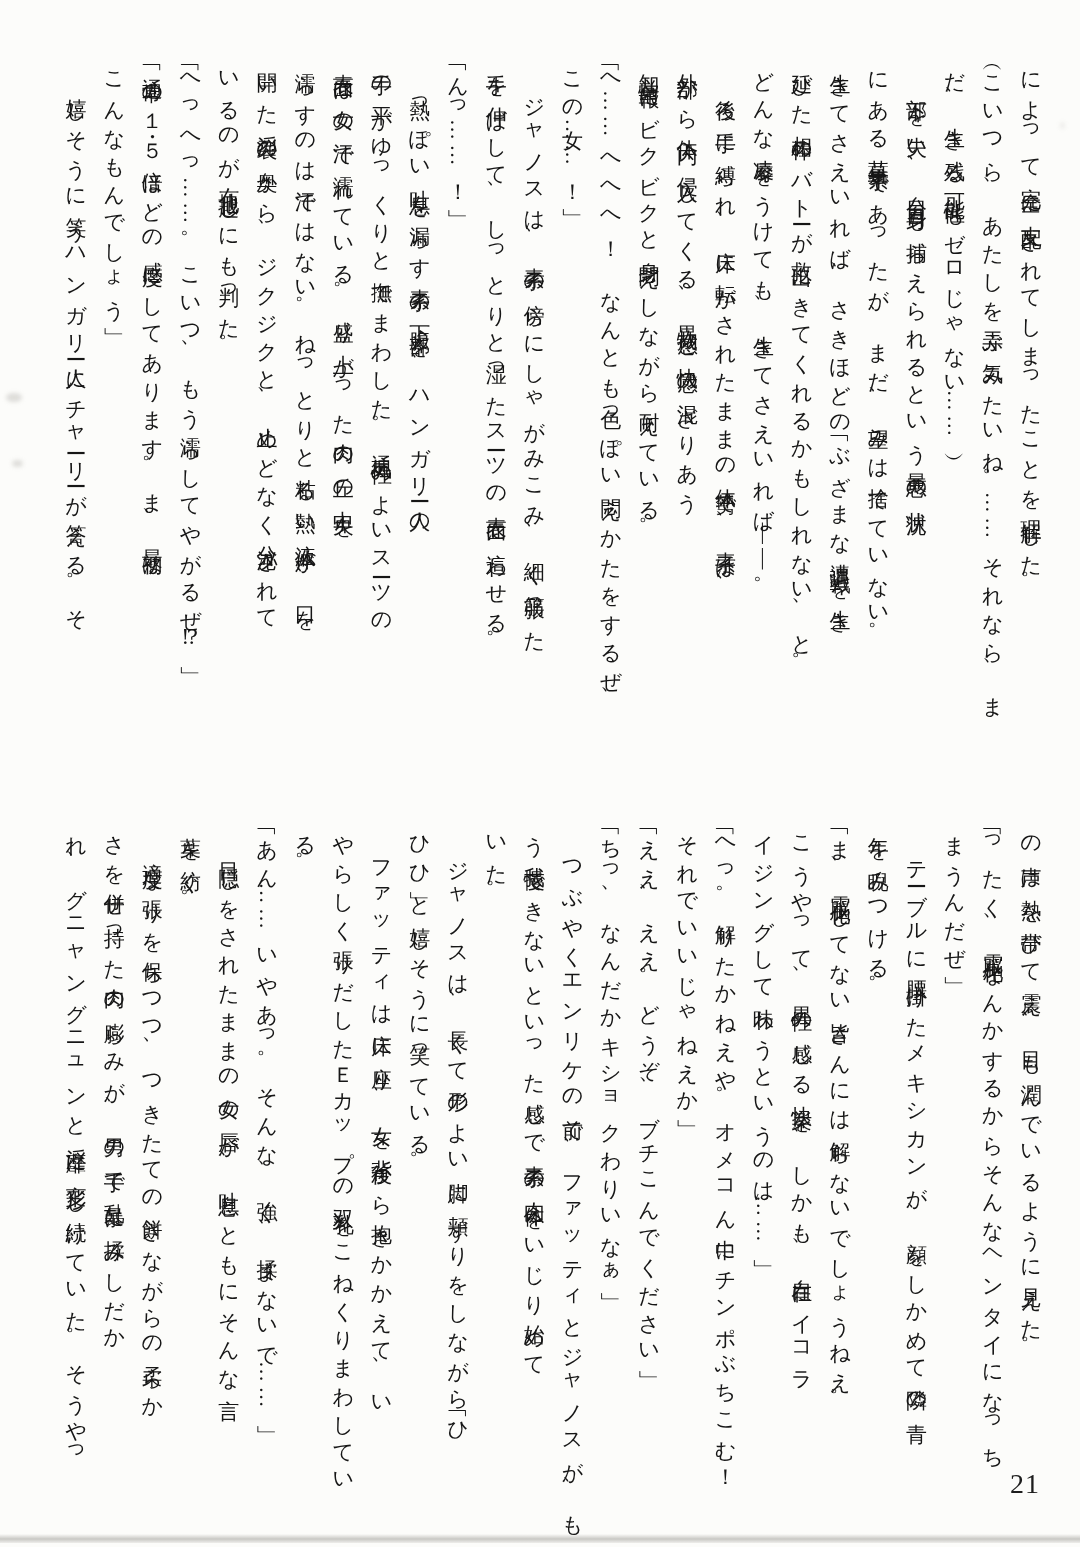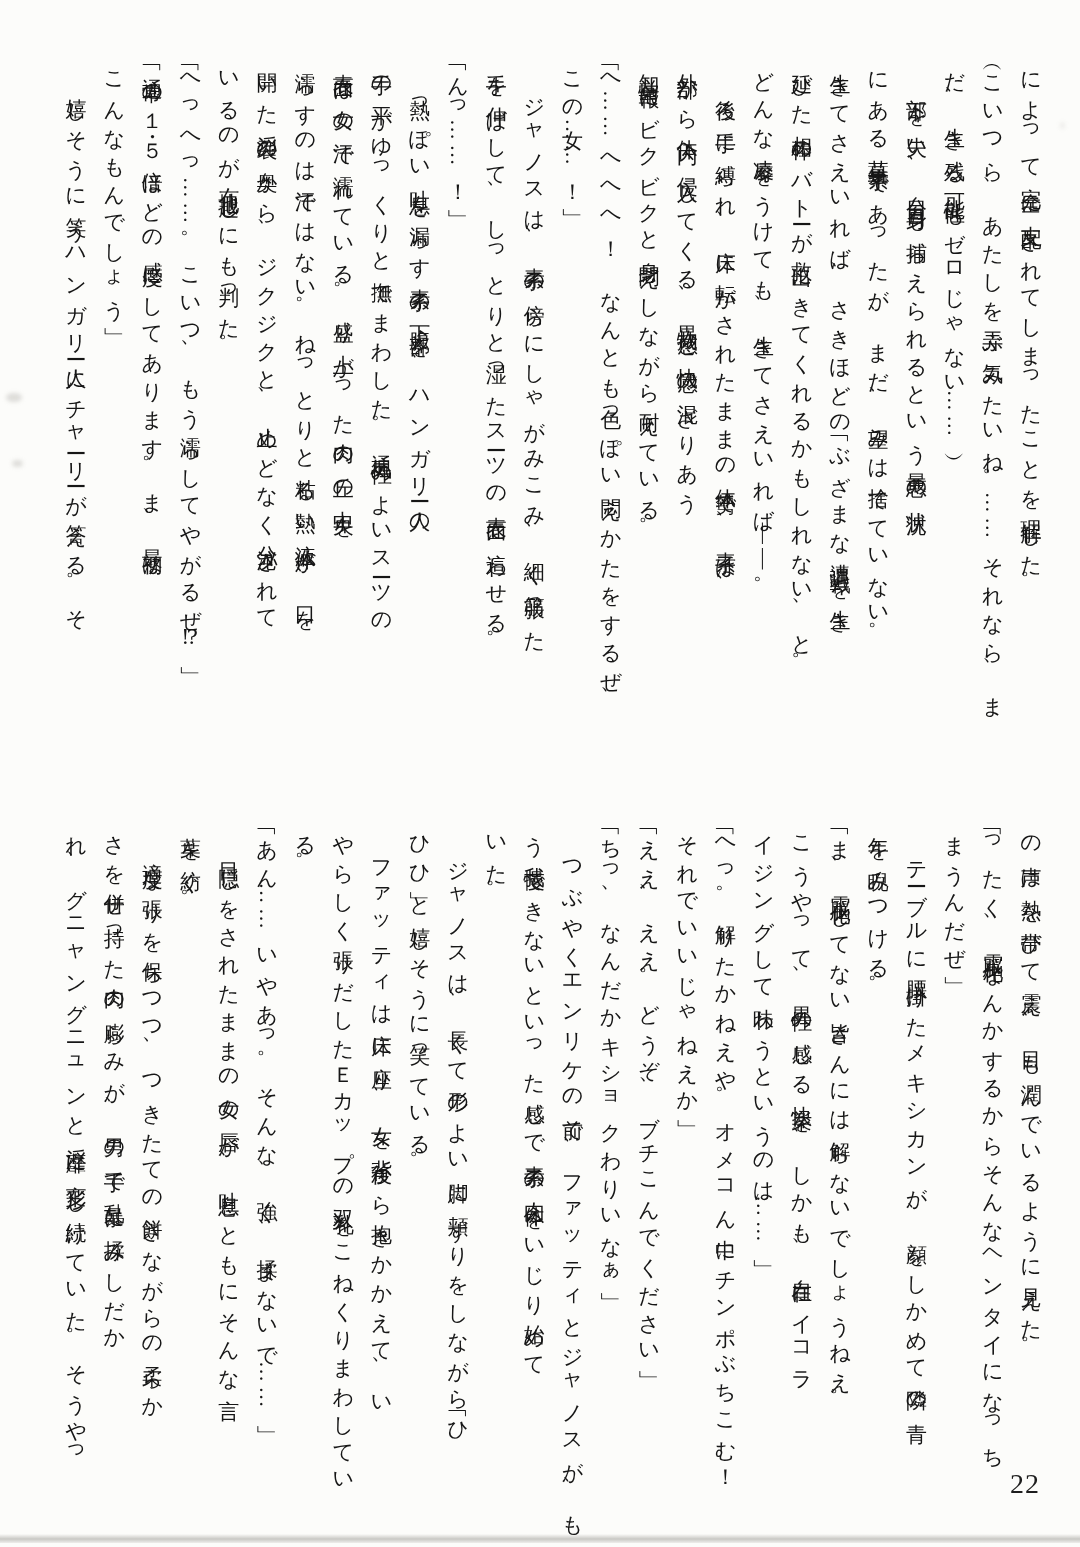--- a/index.html
+++ b/index.html
@@ -122,20 +122,20 @@
     <p>やらしく張りだしたＥカップの双乳をこねくりまわしてい</p>
     <p>る。</p>
     <p>「あん……いやあっ。そんな、強く、揉まないで……」</p>
     <p>　目隠しをされたままの女の唇が、吐息とともにそんな言</p>
     <p>葉を紡ぐ。</p>
     <p>　適度な張りを保ちつつ、つきたての餅さながらの柔らか</p>
     <p>さを併せ持った肉の膨らみが、男の手で乱暴に揉みしだか</p>
     <p>れ、グニャングニュンと淫靡に変形し続けていた。そうやっ</p>
   </div>
 
-  <div class="page-number">22</div>
+  <div class="page-number">21</div>
 
   <div class="scan-band-bottom"></div>
   <div class="smudge smudge-1"></div>
   <div class="smudge smudge-2"></div>
   <div class="smudge smudge-3"></div>
 
 </div>
 
 </body></html>

